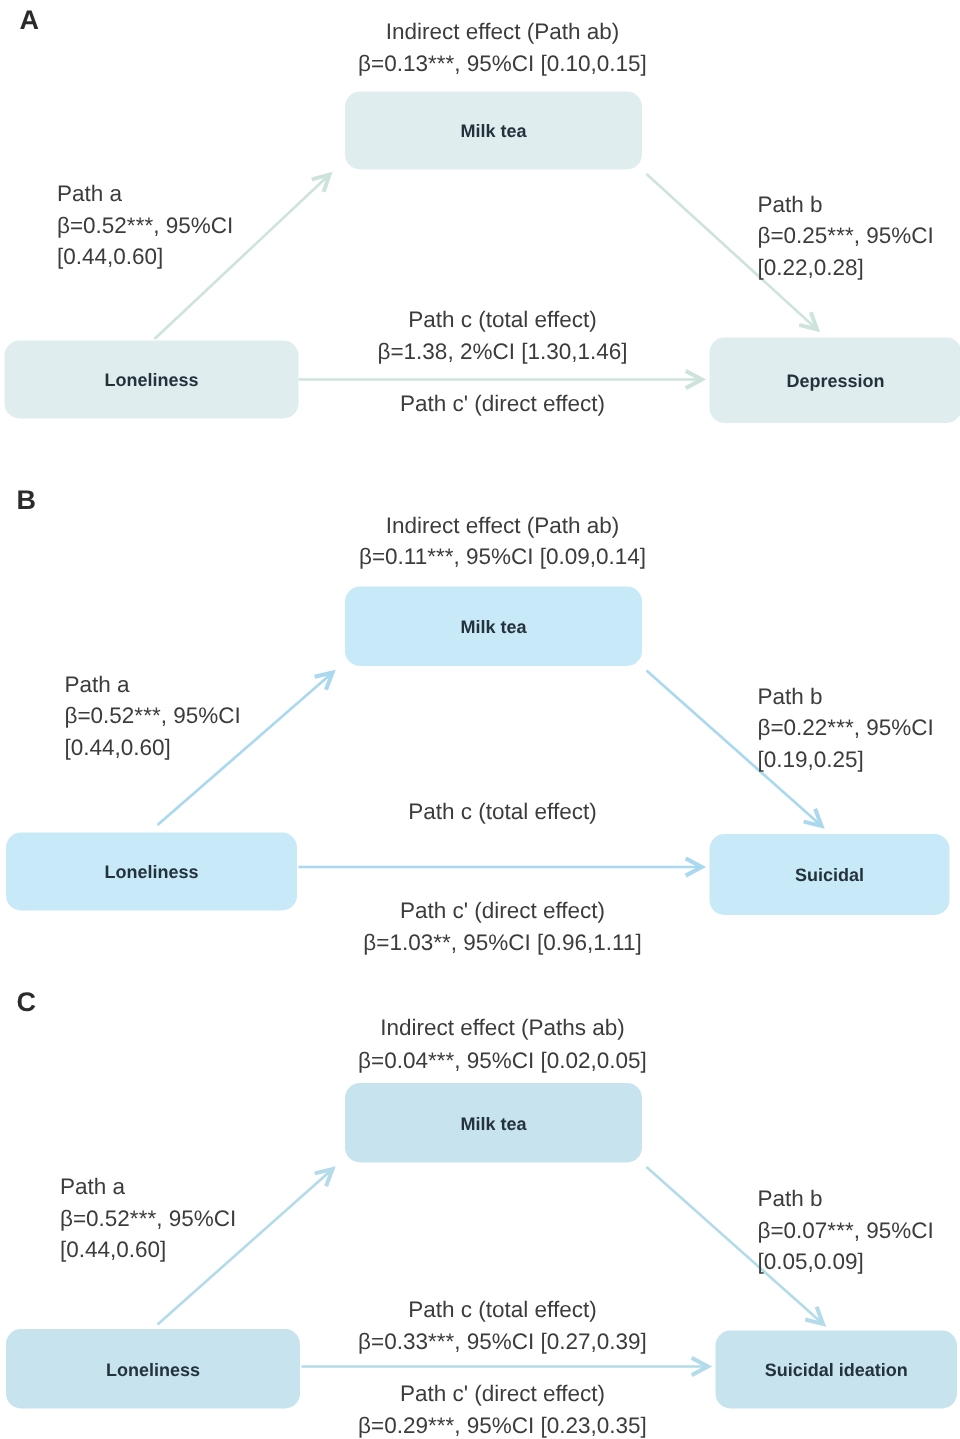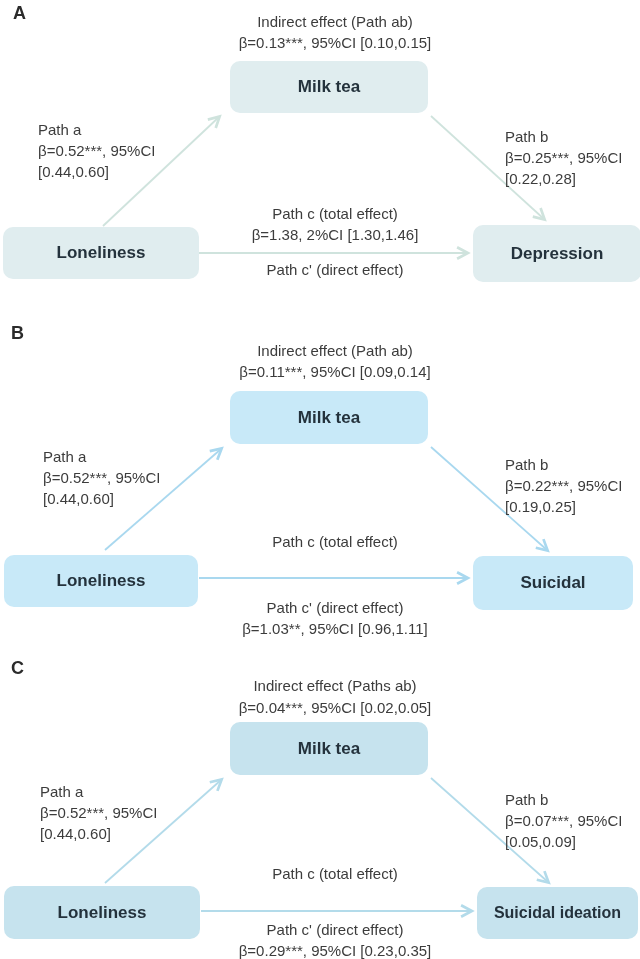--- a/index.html
+++ b/index.html
@@ -36,21 +36,21 @@
     font-weight: 700;
     color: #2b2b2b;
     letter-spacing: 0.5px;
   }
 
   .node {
     border-radius: 10px;
     display: flex;
     align-items: center;
     justify-content: center;
-    font-size: 17px;
+    font-size: 12px;
     font-weight: 700;
     color: var(--box-text, #24323c);
     z-index: 2;
   }
   .fill-a { background: var(--box-a, #e0edef); }
   .fill-b { background: var(--box-b, #c8e9f8); }
   .fill-c { background: var(--box-c, #c6e3ee); }
 
   .lbl {
     font-size: 15px;
@@ -91,21 +91,21 @@
   .pB-pathc2 { top: 552px; }
   .pB-pathcp1{ top: 597px; }
   .pB-pathcp2{ top: 618px; }
 
   
   .pC-letter { left: 11px; top: 658px; }
   .pC-ind1   { top: 675px; }
   .pC-ind2   { top: 697px; }
   .pC-med    { left: 230px; top: 722px; width: 198px; height: 53px; }
   .pC-pred   { left: 4px;   top: 886px; width: 196px; height: 53px; }
-  .pC-out    { left: 477px; top: 887px; width: 161px; height: 52px; font-size: 16px; }
+  .pC-out    { left: 477px; top: 887px; width: 161px; height: 52px; font-size: 12px; }
   .pC-patha  { left: 40px;  top: 781px; }
   .pC-pathb  { left: 505px; top: 789px; }
   .pC-pathc1 { top: 863px; }
   .pC-pathc2 { top: 884px; }
   .pC-pathcp1{ top: 919px; }
   .pC-pathcp2{ top: 940px; }
 </style>
 </head>
 <body>
 
@@ -214,16 +214,17 @@
     <div>β=0.52***, 95%CI</div>
     <div>[0.44,0.60]</div>
   </div>
   <div class="abs lbl pC-pathb">
     <div>Path b</div>
     <div>β=0.07***, 95%CI</div>
     <div>[0.05,0.09]</div>
   </div>
 
   <div class="abs lbl center-block pC-pathc1">Path c (total effect)</div>
+  <div class="abs lbl center-block pC-pathc2">β=0.33***, 95%CI [0.27,0.39]</div>
   <div class="abs lbl center-block pC-pathcp1">Path c' (direct effect)</div>
   <div class="abs lbl center-block pC-pathcp2">β=0.29***, 95%CI [0.23,0.35]</div>
 
 </div>
 
 </body></html>

